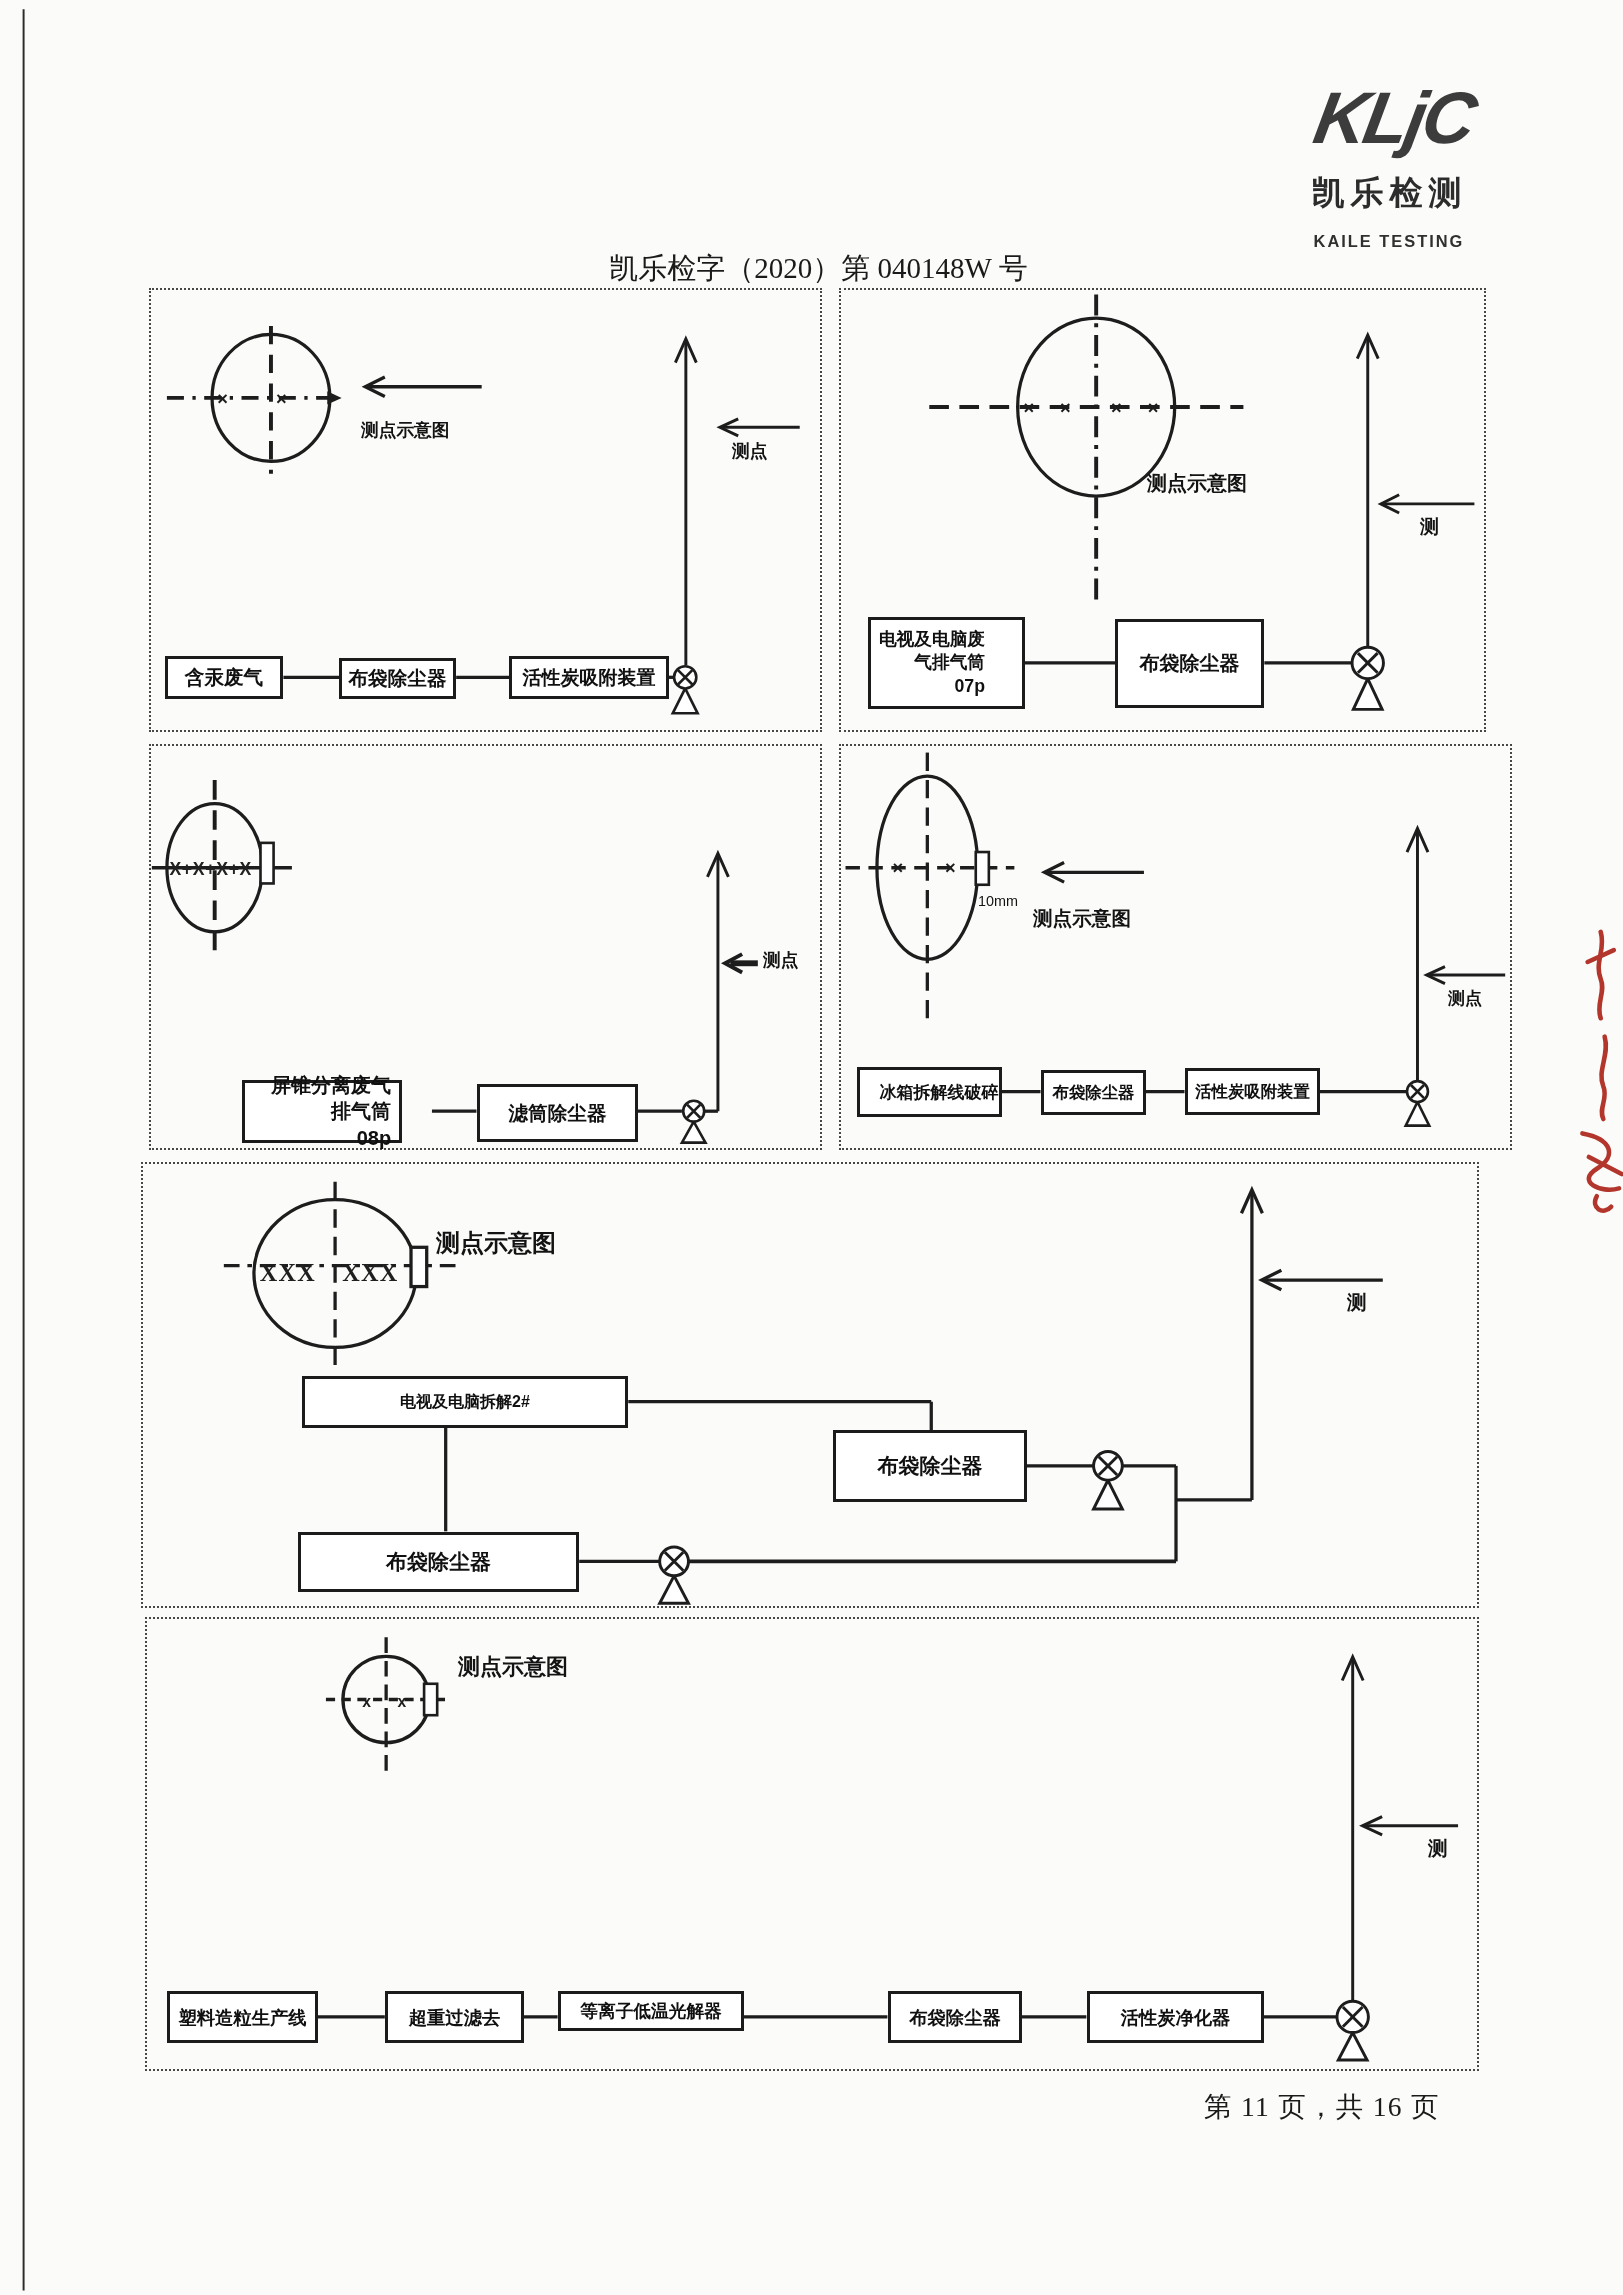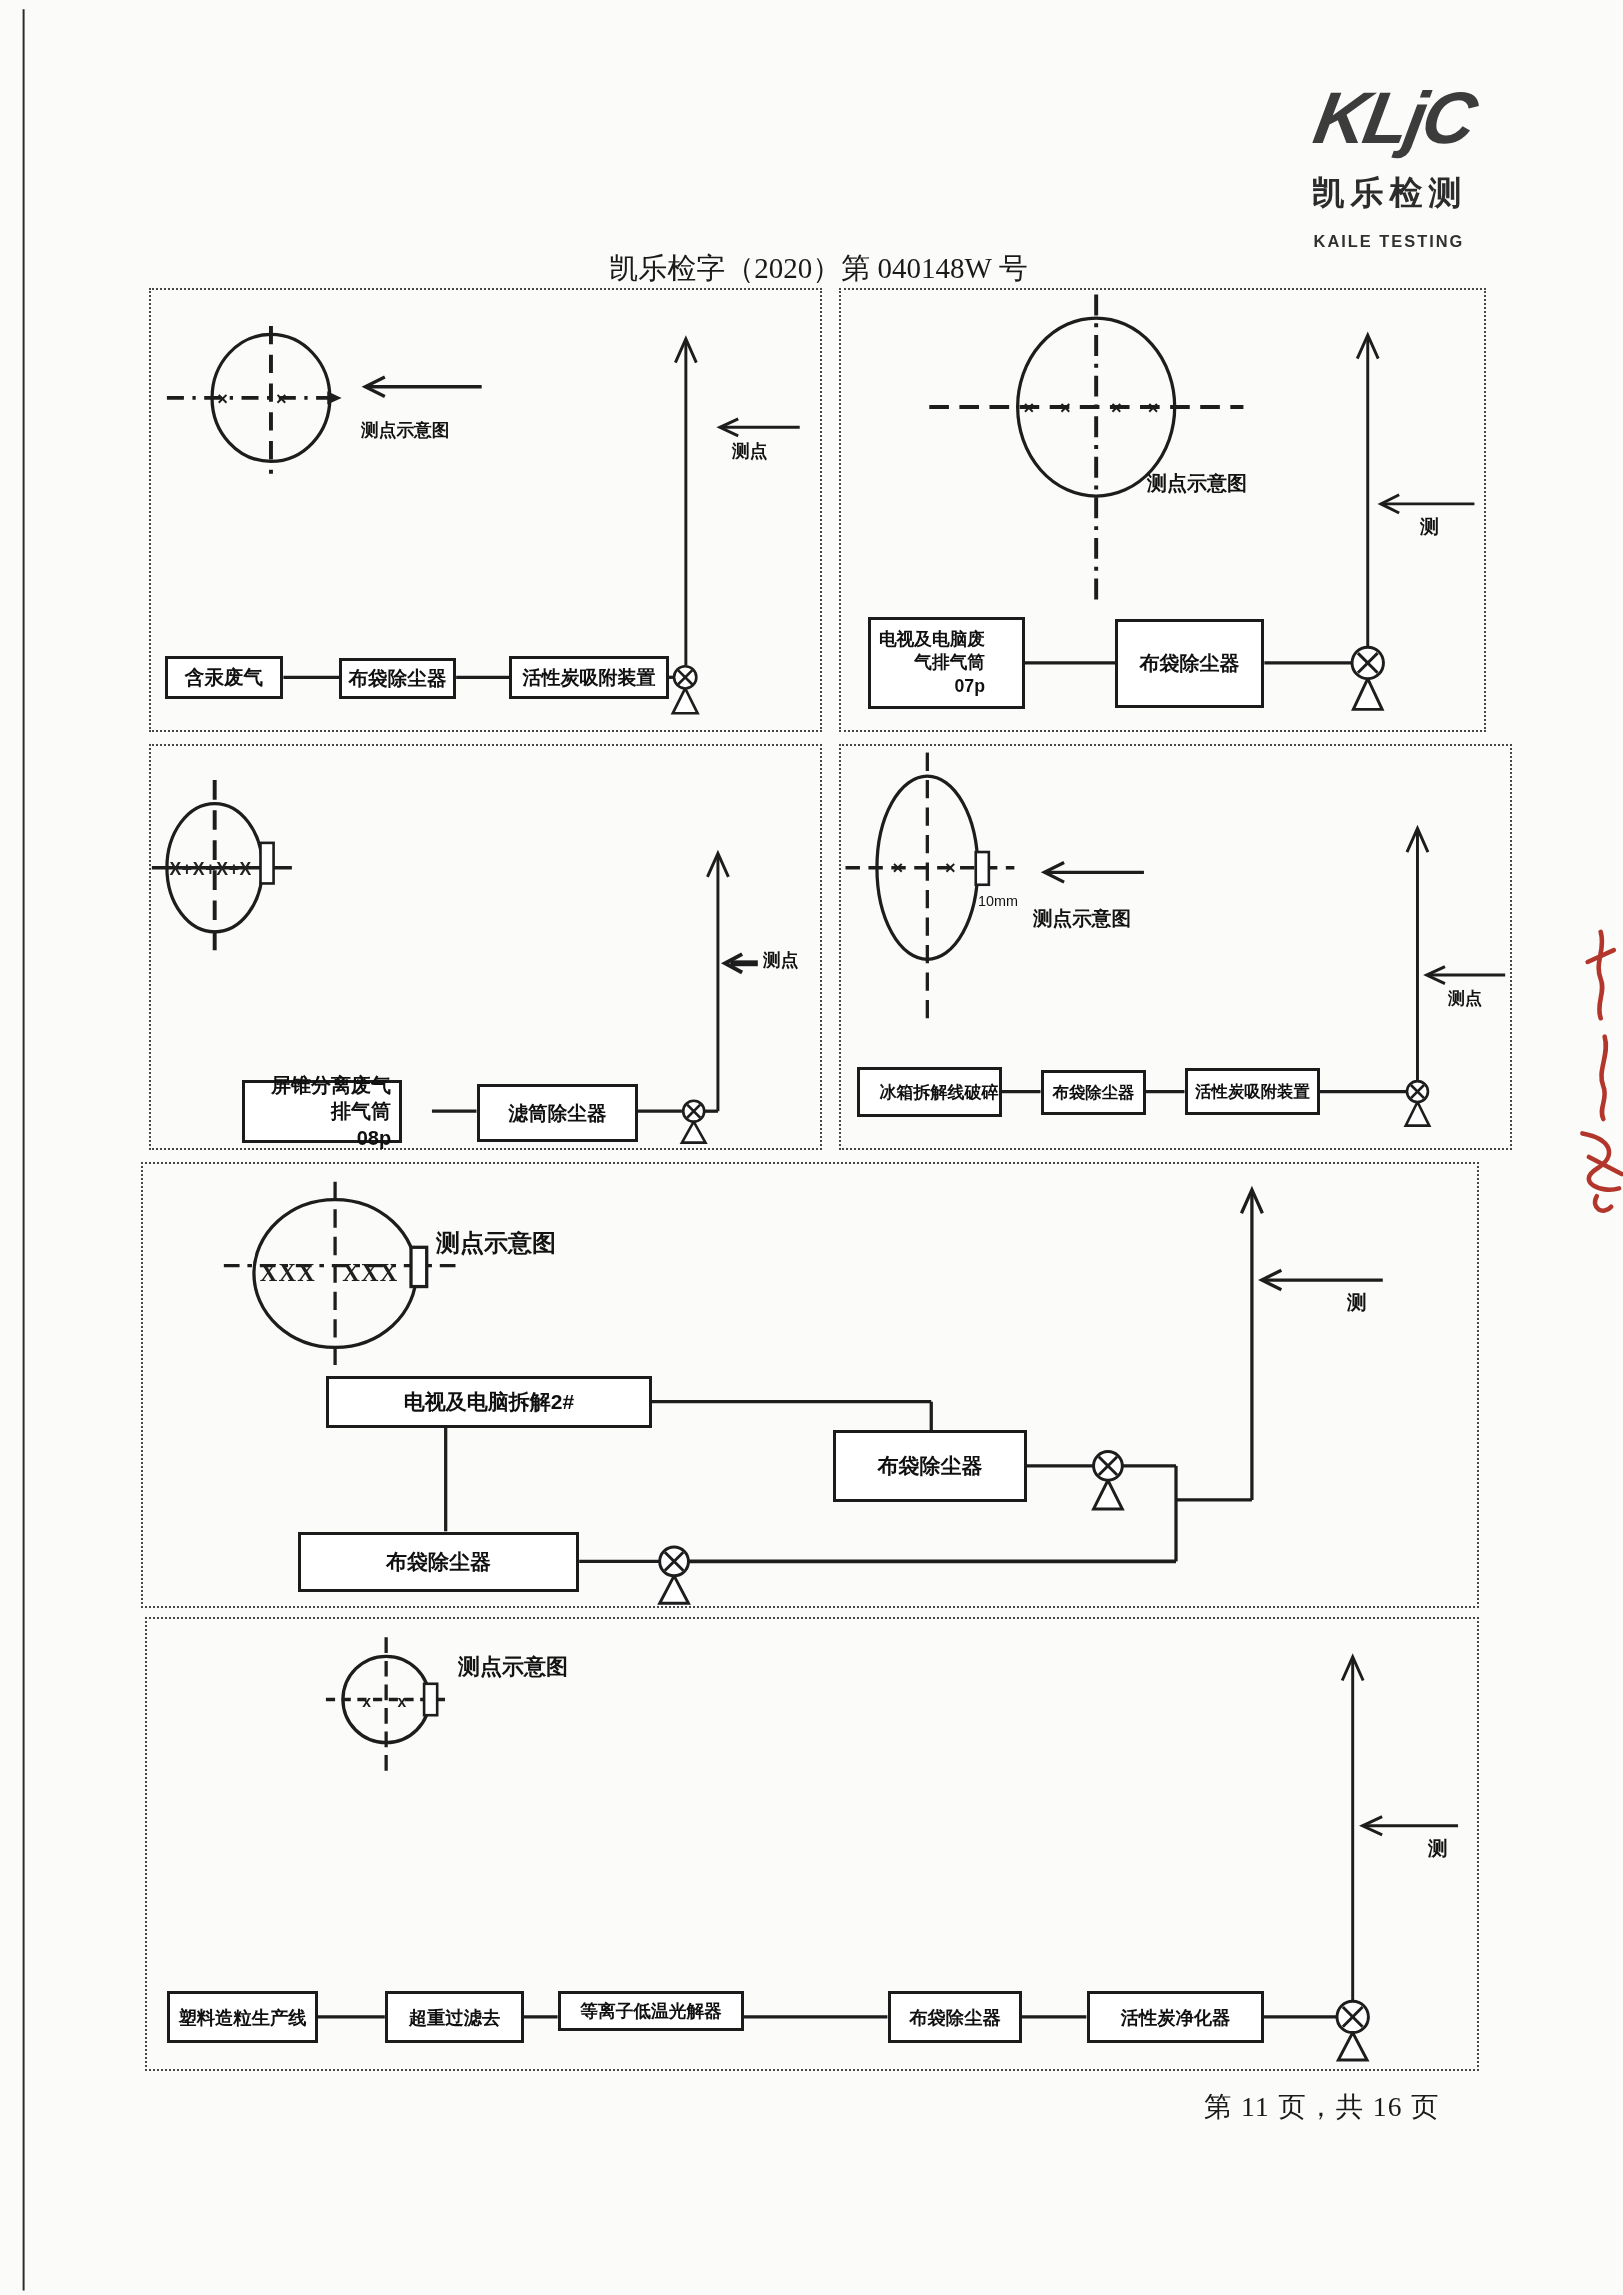--- a/index.html
+++ b/index.html
@@ -277,21 +277,21 @@
 
   <div class="dlabel" style="left:978px; top:893px; font-size:14.4px; font-weight:400;">10mm</div>
   <div class="dlabel" style="left:1033px; top:905px; font-size:19.6px;">测点示意图</div>
   <div class="dlabel" style="left:1448px; top:987px; font-size:17px;">测点</div>
   <div class="pbox" style="left:857px; top:1067px; width:145px; height:50px; font-size:17px;padding-left:19px;">冰箱拆解线破碎</div>
   <div class="pbox" style="left:1041px; top:1070px; width:105px; height:45px; font-size:16.4px;">布袋除尘器</div>
   <div class="pbox" style="left:1185px; top:1068px; width:135px; height:47px; font-size:16.4px;">活性炭吸附装置</div>
 
   <div class="dlabel" style="left:436px; top:1227px; font-size:24px;">测点示意图</div>
   <div class="dlabel" style="left:1347px; top:1289px; font-size:19.6px;">测</div>
-  <div class="pbox" style="left:302px; top:1376px; width:326px; height:52px; font-size:21px;margin-left:24px;">电视及电脑拆解2#</div>
+  <div class="pbox" style="left:302px; top:1376px; width:326px; height:52px; font-size:16px;">电视及电脑拆解2#</div>
   <div class="pbox" style="left:833px; top:1430px; width:194px; height:72px; font-size:21px;">布袋除尘器</div>
   <div class="pbox" style="left:298px; top:1532px; width:281px; height:60px; font-size:21px;">布袋除尘器</div>
 
   <div class="dlabel" style="left:458px; top:1652px; font-size:22px;">测点示意图</div>
   <div class="dlabel" style="left:1428px; top:1835px; font-size:19.6px;">测</div>
   <div class="pbox" style="left:167px; top:1991px; width:151px; height:52px; font-size:18.3px;">塑料造粒生产线</div>
   <div class="pbox" style="left:385px; top:1991px; width:139px; height:52px; font-size:18.3px;">超重过滤去</div>
   <div class="pbox" style="left:558px; top:1991px; width:186px; height:40px; font-size:17.7px;">等离子低温光解器</div>
   <div class="pbox" style="left:888px; top:1991px; width:134px; height:52px; font-size:18.3px;">布袋除尘器</div>
   <div class="pbox" style="left:1087px; top:1991px; width:177px; height:52px; font-size:18.3px;">活性炭净化器</div>

